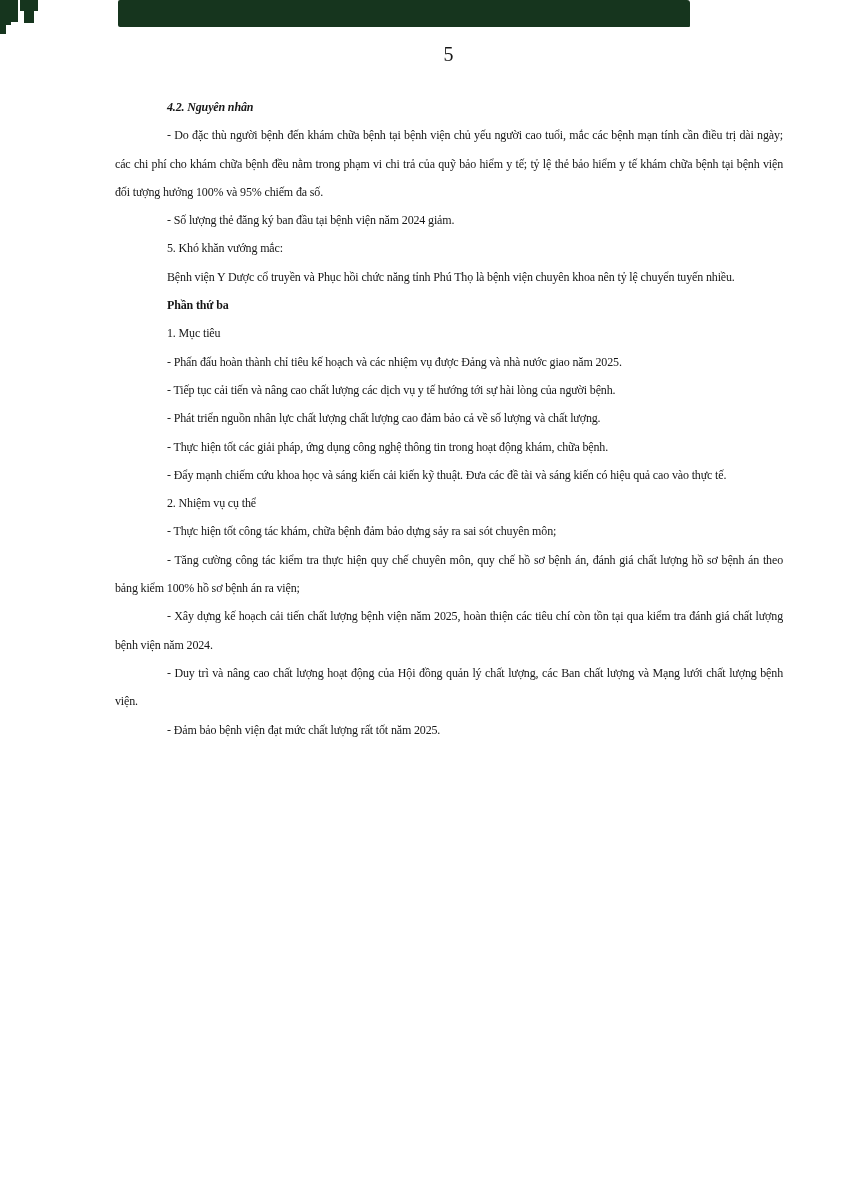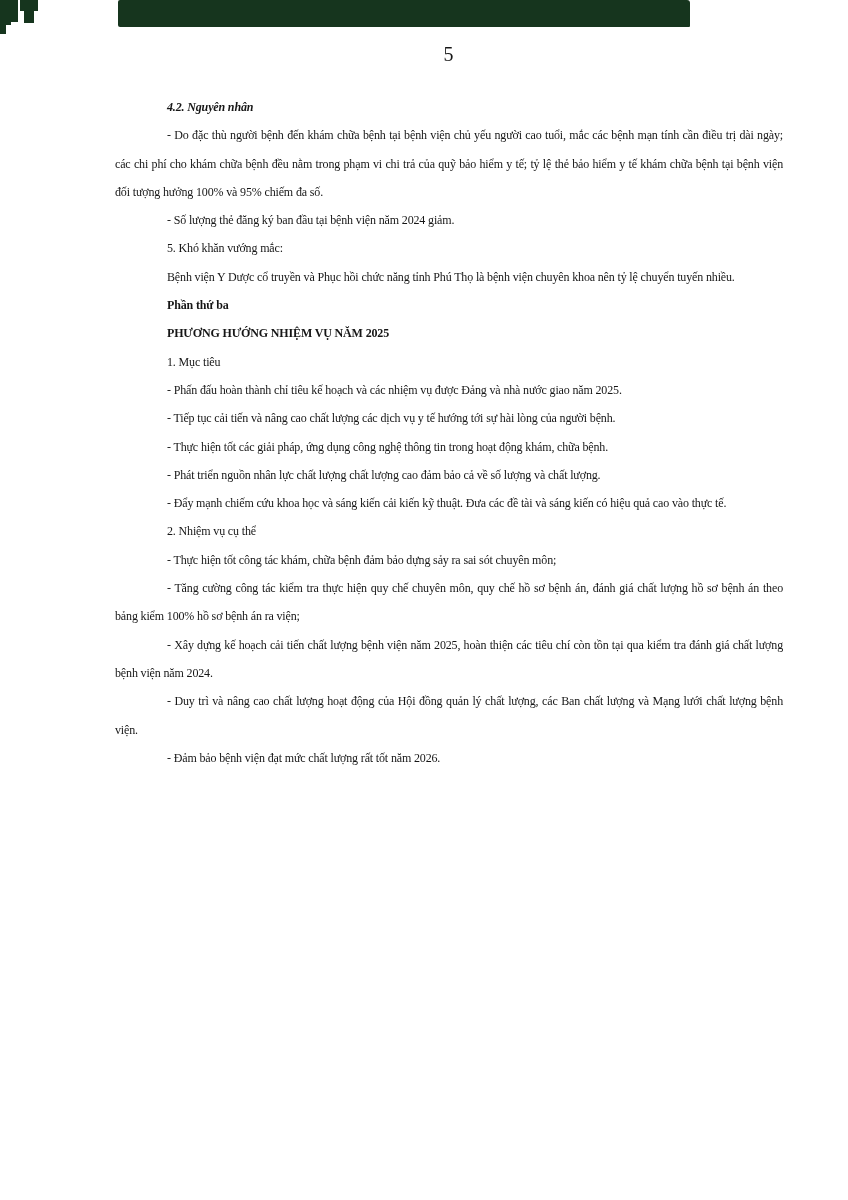--- a/index.html
+++ b/index.html
@@ -51,35 +51,34 @@
   <div class="content">
 
     <h3 class="h-italic">4.2. Nguyên nhân</h3>
     <p>- Do đặc thù người bệnh đến khám chữa bệnh tại bệnh viện chủ yếu người cao tuổi, mắc các bệnh mạn tính cần điều trị dài ngày; các chi phí cho khám chữa bệnh đều nằm trong phạm vi chi trả của quỹ bảo hiểm y tế; tỷ lệ thẻ bảo hiểm y tế khám chữa bệnh tại bệnh viện đối tượng hưởng 100% và 95% chiếm đa số.</p>
     <p>- Số lượng thẻ đăng ký ban đầu tại bệnh viện năm 2024 giảm.</p>
 
     <h3 class="h-bold">5. Khó khăn vướng mắc:</h3>
     <p>Bệnh viện Y Dược cổ truyền và Phục hồi chức năng tỉnh Phú Thọ là bệnh viện chuyên khoa nên tỷ lệ chuyển tuyến nhiều.</p>
 
     <p class="part-title gap-before">Phần thứ ba</p>
-    <p class="part-title">PHƯƠNG HƯỚNG NHIỆM VỤ NĂM 2025</p>
 
     <h3 class="h-bold">1. Mục tiêu</h3>
     <p>- Phấn đấu hoàn thành chỉ tiêu kế hoạch và các nhiệm vụ được Đảng và nhà nước giao năm 2025.</p>
     <p>- Tiếp tục cải tiến và nâng cao chất lượng các dịch vụ y tế hướng tới sự hài lòng của người bệnh.</p>
+    <p>- Phát triển nguồn nhân lực chất lượng chất lượng cao đảm bảo cả về số lượng và chất lượng.</p>
     <p>- Thực hiện tốt các giải pháp, ứng dụng công nghệ thông tin trong hoạt động khám, chữa bệnh.</p>
-    <p>- Phát triển nguồn nhân lực chất lượng chất lượng cao đảm bảo cả về số lượng và chất lượng.</p>
     <p>- Đẩy mạnh chiếm cứu khoa học và sáng kiến cải kiến kỹ thuật. Đưa các đề tài và sáng kiến có hiệu quả cao vào thực tế.</p>
 
     <h3 class="h-bold">2. Nhiệm vụ cụ thể</h3>
     <p>- Thực hiện tốt công tác khám, chữa bệnh đảm bảo dựng sảy ra sai sót chuyên môn;</p>
     <p>- Tăng cường công tác kiểm tra thực hiện quy chế chuyên môn, quy chế hồ sơ bệnh án, đánh giá chất lượng hồ sơ bệnh án theo bảng kiểm 100% hồ sơ bệnh án ra viện;</p>
     <p>- Xây dựng kế hoạch cải tiến chất lượng bệnh viện năm 2025, hoàn thiện các tiêu chí còn tồn tại qua kiểm tra đánh giá chất lượng bệnh viện năm 2024.</p>
     <p>- Duy trì và nâng cao chất lượng hoạt động của Hội đồng quản lý chất lượng, các Ban chất lượng và Mạng lưới chất lượng bệnh viện.</p>
-    <p>- Đảm bảo bệnh viện đạt mức chất lượng rất tốt năm 2026.</p>
+    <p>- Đảm bảo bệnh viện đạt mức chất lượng rất tốt năm 2025.</p>
 
   </div>
 
   <div class="artifact" style="left:0; top:8; width:18px; height:22px;"></div>
   <div class="artifact" style="left:0; top:97; width:6px; height:34px;"></div>
   <div class="artifact" style="left:0; top:188; width:8px; height:24px;"></div>
   <div class="artifact" style="left:0; top:238; width:11px; height:25px;"></div>
   <div class="artifact" style="left:0; top:486; width:5px; height:15px;"></div>
   <div class="artifact" style="left:0; top:838; width:5px; height:20px;"></div>
   <div class="artifact" style="left:0; top:1146; width:9px; height:22px;"></div>

